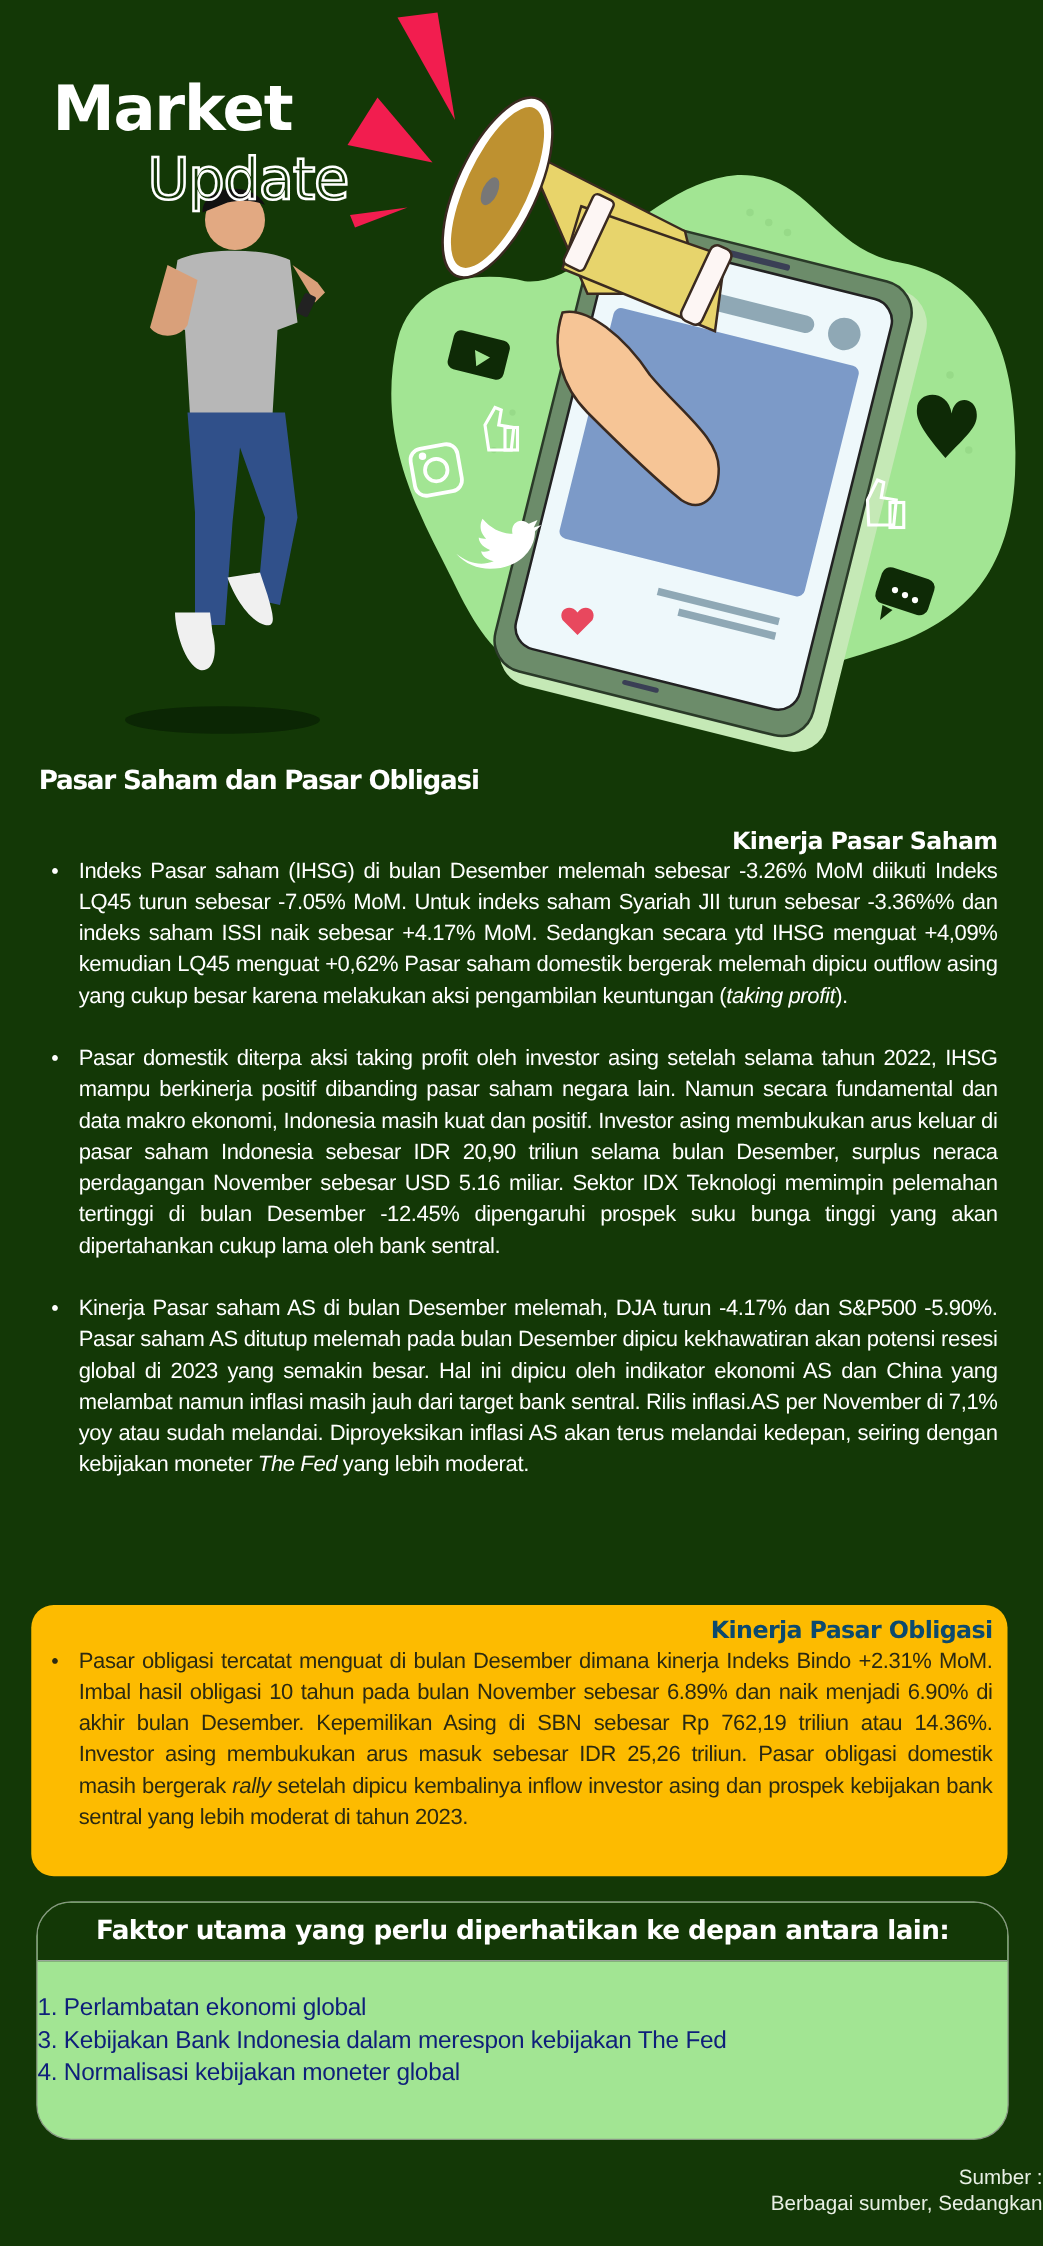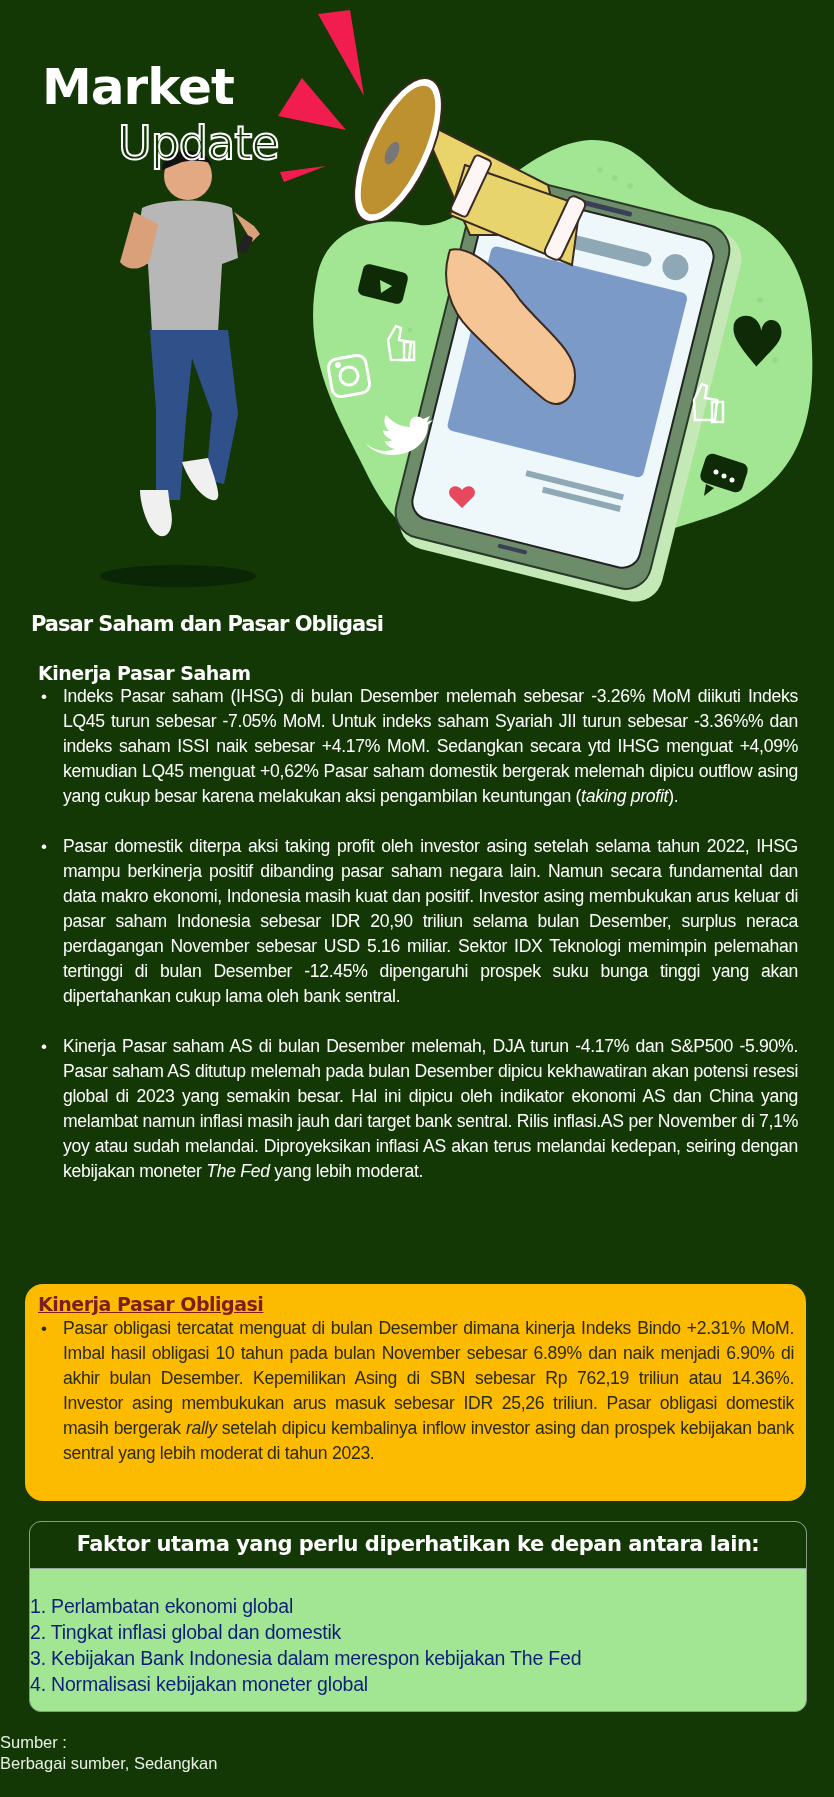--- a/index.html
+++ b/index.html
@@ -7,38 +7,38 @@
   body { font-family:"Liberation Sans", sans-serif; color:#ffffff; position:relative; }
 
   .hero { position:absolute; left:0; top:0; width:834px; height:610px; }
   .hero svg { position:absolute; left:0; top:0; }
 
   .title-market { position:absolute; left:42px; top:58px; font-family:"DejaVu Sans", sans-serif; font-weight:bold; font-size:50px; letter-spacing:-1px; color:#ffffff; }
   .title-update { position:absolute; left:118px; top:116px; font-family:"DejaVu Sans", sans-serif; font-weight:normal; font-size:46px; letter-spacing:-1px; color:transparent; -webkit-text-stroke:2px #ffffff; }
 
   .section-title { position:absolute; left:31px; top:612px; font-family:"DejaVu Sans", sans-serif; font-weight:bold; font-size:21px; letter-spacing:-1px; color:#ffffff; }
 
-  .sub-title { font-family:"DejaVu Sans", sans-serif; font-weight:bold; font-size:19px; letter-spacing:-0.5px; }
+  .sub-title { font-family:"DejaVu Sans", sans-serif; font-weight:bold; font-size:19px; letter-spacing:-0.5px;text-align:right; }
 
   .stock { position:absolute; left:38px; top:662px; width:760px; }
   .bullets { list-style:none; }
   .bullets li { position:relative; padding-left:25px; font-size:17.6px; line-height:25px; text-align:justify; letter-spacing:-0.3px; }
   .bullets li .dot { position:absolute; left:3px; top:0; font-size:17px; }
   .stock .bullets li { margin-bottom:25px; }
 
   .bond-box { position:absolute; left:25px; top:1284px; width:781px; height:217px; background:#fdbb00; border-radius:18px; padding:9px 12px 0 13px; color:#232a10; }
-  .bond-box .sub-title { color:#7f1d1d; margin-bottom:1px;text-decoration:underline; }
+  .bond-box .sub-title { color:#0c4a6e; margin-bottom:1px; }
   .bond-box .bullets li { color:#2b2a12; }
 
-  .factor-box { position:absolute; left:29px; top:1521px; width:778px; height:191px; border-radius:12px; overflow:hidden; border:1px solid #8b9a86; background:#a2e593; }
+  .factor-box { position:absolute; left:29px; top:1521px; width:778px; height:191px; border-radius:28px; overflow:hidden; border:1px solid #8b9a86; background:#a2e593; }
   .factor-head { height:47px; background:#133806; border-bottom:1px solid #9aa59a; text-align:center; font-family:"DejaVu Sans", sans-serif; font-weight:bold; font-size:21px; line-height:45px; color:#ffffff; letter-spacing:-0.5px; }
   .factor-list { list-style:none; padding:24px 0 0 0; }
   .factor-list li { font-size:19.5px; line-height:26px; color:#0e1f7a; letter-spacing:-0.2px; }
 
-  .source { position:absolute; left:0; top:1732px; width:834px; text-align:left; font-size:16.5px; line-height:21px; color:#e8efe4; }
+  .source { position:absolute; left:0; top:1732px; width:834px; text-align:right; font-size:16.5px; line-height:21px; color:#e8efe4; }
 </style>
 </head>
 <body>
 
 <div class="hero">
   <svg width="834" height="610" viewBox="0 0 834 610">
 
     <path d="M318 272 C330 225 380 215 420 225 C470 230 520 145 590 140 C650 138 660 200 720 210 C800 225 815 300 812 380 C808 460 770 500 700 520 C640 540 560 560 480 555 C400 548 380 500 360 460 C335 410 300 350 318 272 Z" fill="#a2e593"></path>
 
     <g fill="#93d684" opacity="0.7">
@@ -158,21 +158,20 @@
       <span class="dot">•</span>
       <span>Pasar obligasi tercatat menguat di bulan Desember dimana kinerja Indeks Bindo +2.31% MoM. Imbal hasil obligasi 10 tahun pada bulan November sebesar 6.89% dan naik menjadi 6.90% di akhir bulan Desember. Kepemilikan Asing di SBN sebesar Rp 762,19 triliun atau 14.36%. Investor asing membukukan arus masuk sebesar IDR 25,26 triliun. Pasar obligasi domestik masih bergerak </span><i>rally</i><span> setelah dipicu kembalinya inflow investor asing dan prospek kebijakan bank sentral yang lebih moderat di tahun 2023.</span>
     </li>
   </ul>
 </div>
 
 <div class="factor-box">
   <div class="factor-head">Faktor utama yang perlu diperhatikan ke depan antara lain:</div>
   <ul class="factor-list">
     <li>1.  Perlambatan ekonomi global</li>
-    <li>2. Tingkat inflasi global dan domestik</li>
     <li>3. Kebijakan Bank Indonesia dalam merespon kebijakan The Fed</li>
     <li>4. Normalisasi kebijakan moneter global</li>
   </ul>
 </div>
 
 <div class="source">
   <div>Sumber :</div>
   <div>Berbagai sumber, Sedangkan</div>
 </div>
 

